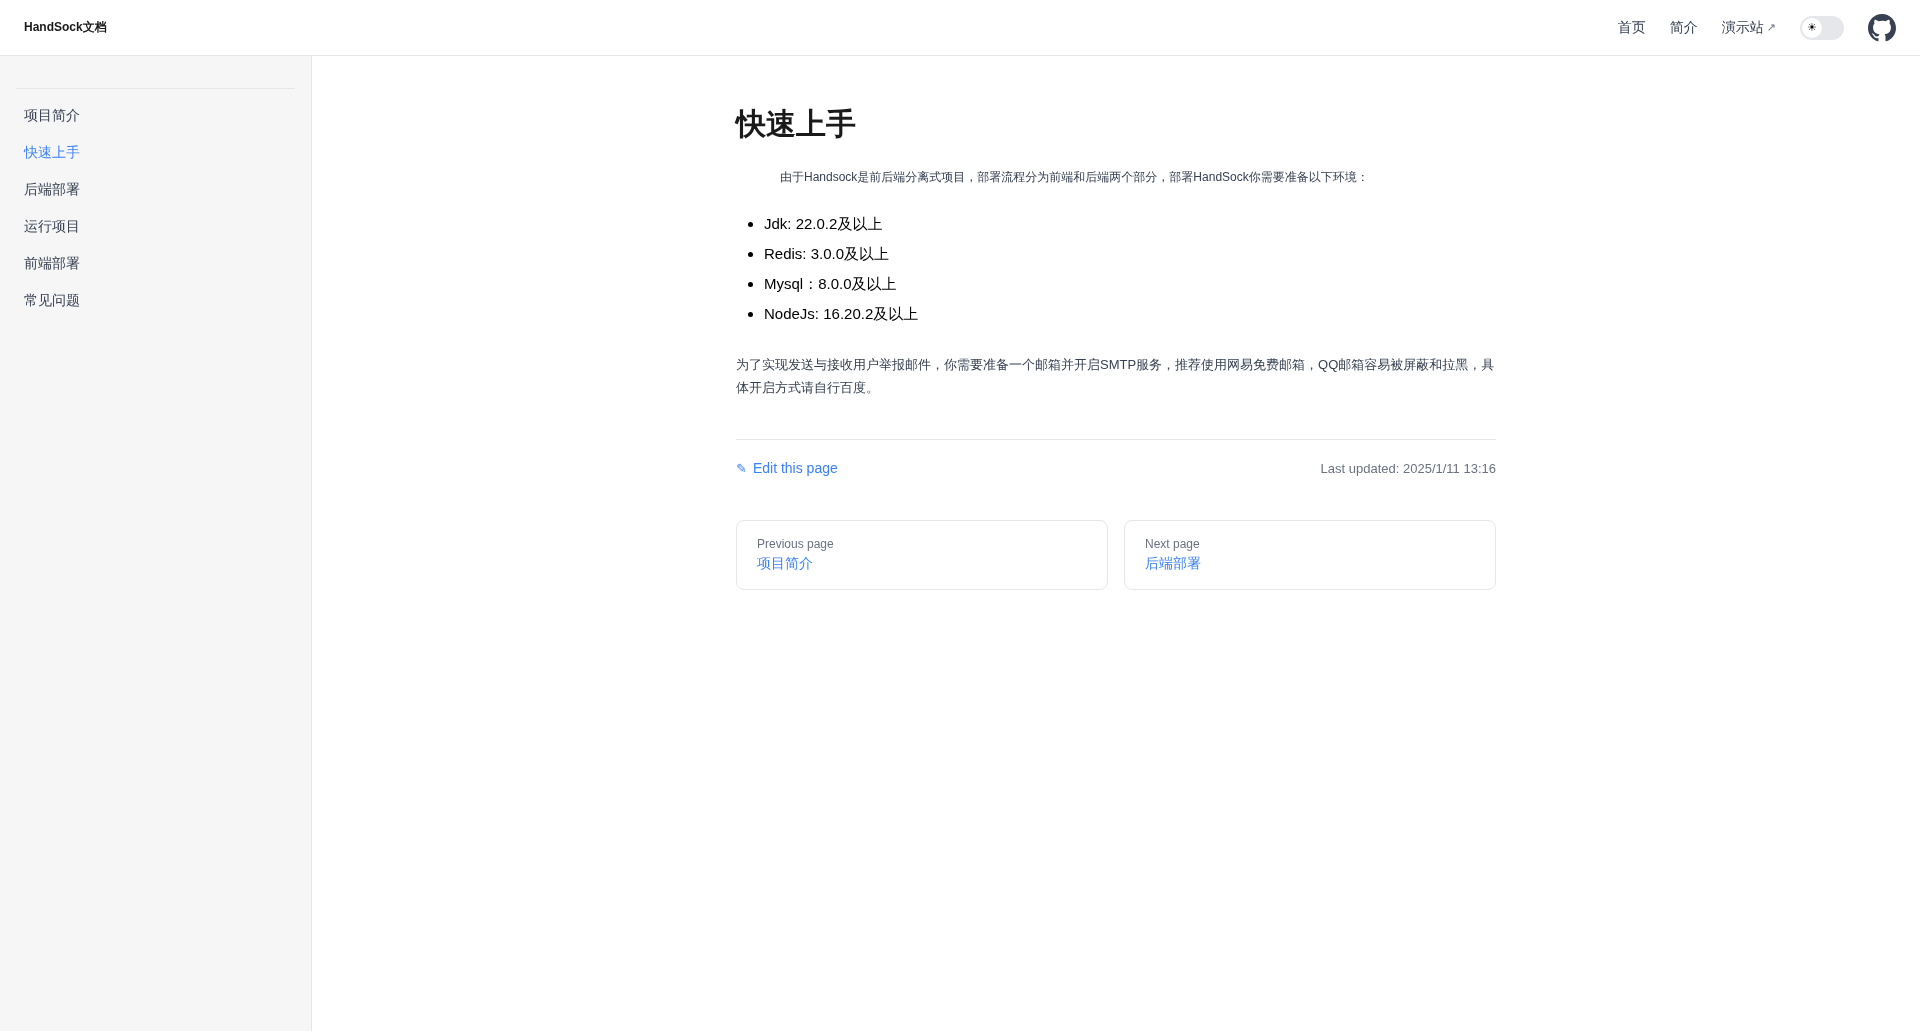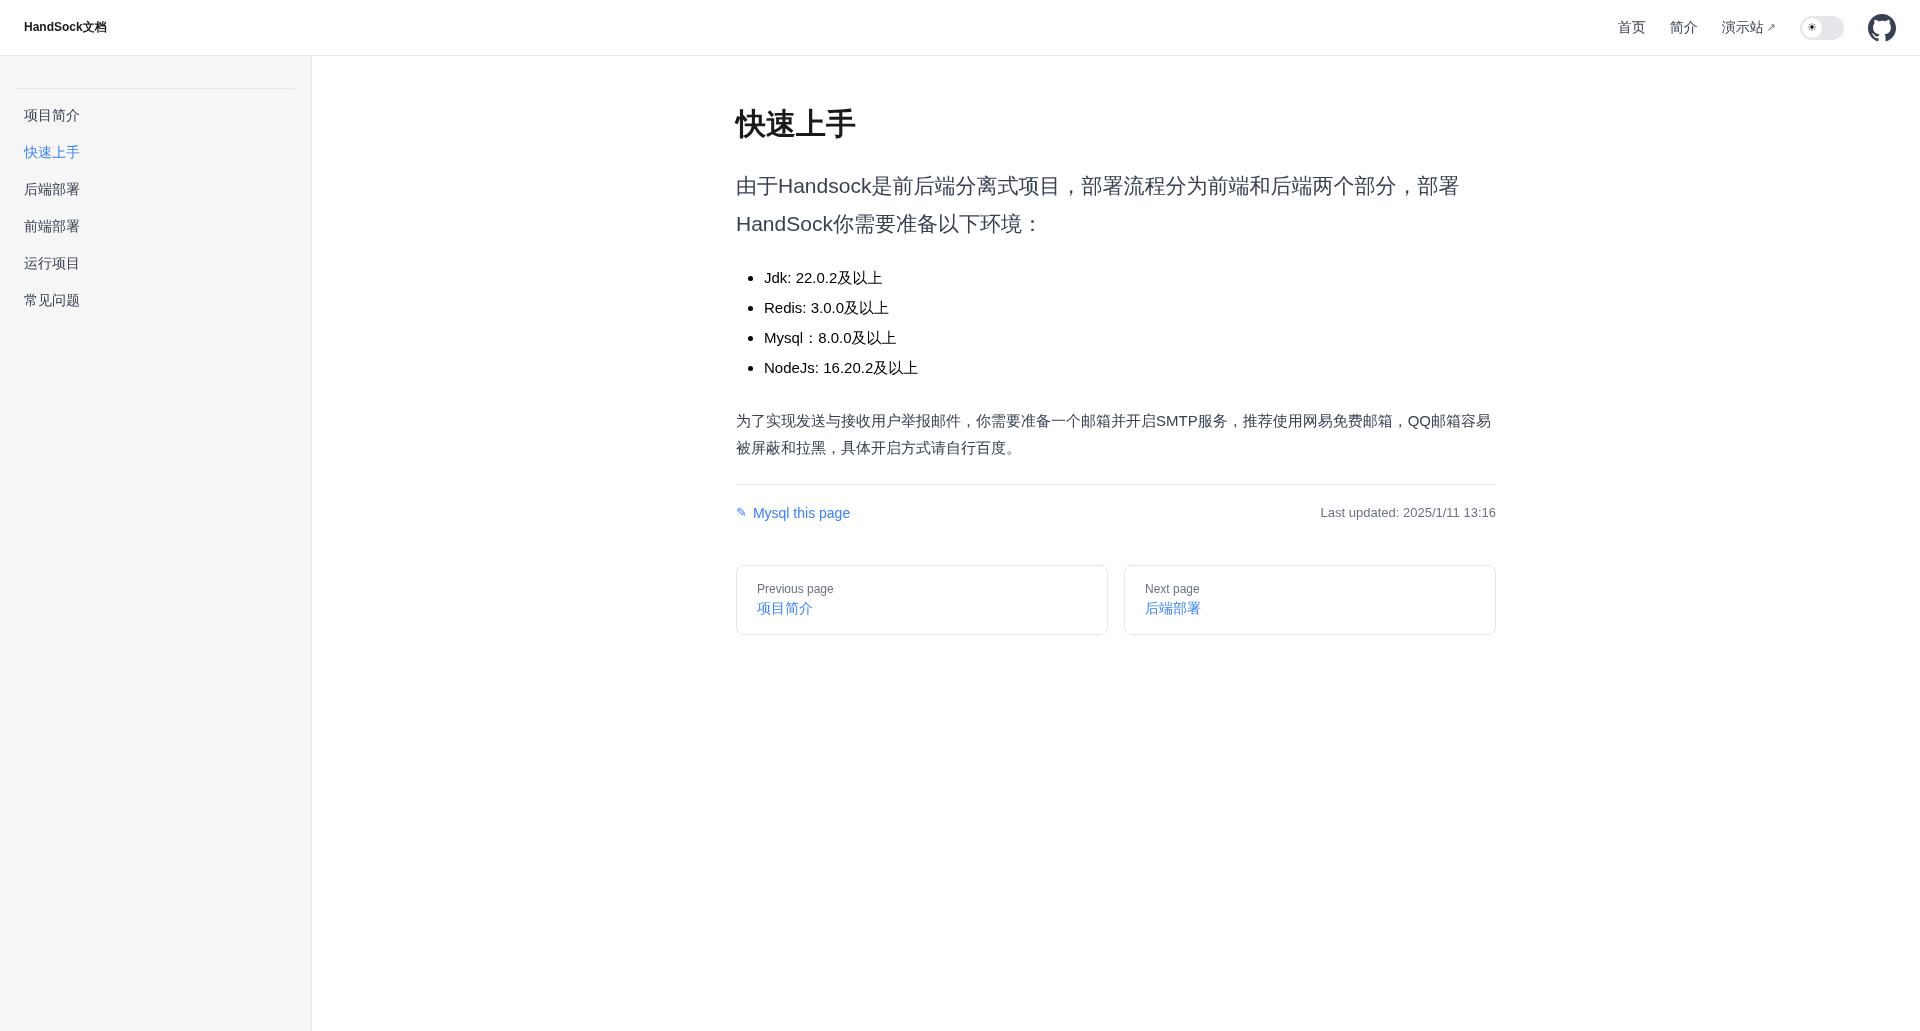--- a/index.html
+++ b/index.html
@@ -159,43 +159,44 @@
 
     .page-title {
       font-size: 30px;
       font-weight: 700;
       color: #1a1a1a;
       margin-bottom: 24px;
       line-height: 1.3;
     }
 
     .page-description {
-      font-size: 21px;
+      font-size: 12px;
       line-height: 1.8;
       color: #374151;
       margin-bottom: 20px;
+      margin-left: 44px;
     }
 
     .requirements-list {
       list-style: disc;
       padding-left: 28px;
       margin-bottom: 24px;
     }
 
     .requirements-list li {
       font-size: 15px;
       color: #000000;
       line-height: 2;
     }
 
     .email-note {
-      font-size: 15px;
+      font-size: 13px;
       line-height: 1.8;
       color: #374151;
-      margin-bottom: 23px;
+      margin-bottom: 40px;
     }
 
     
     .edit-section {
       display: flex;
       justify-content: space-between;
       align-items: center;
       padding: 20px 0;
       border-top: 1px solid #e5e7eb;
       margin-bottom: 24px;
@@ -278,22 +279,22 @@
   </div>
 </header>
 
 <div class="layout">
 
   <aside class="sidebar">
     <div class="sidebar-divider"></div>
     <a class="sidebar-item">项目简介</a>
     <a class="sidebar-item active">快速上手</a>
     <a class="sidebar-item">后端部署</a>
+    <a class="sidebar-item">运行项目</a>
     <a class="sidebar-item">前端部署</a>
-    <a class="sidebar-item">运行项目</a>
     <a class="sidebar-item">常见问题</a>
   </aside>
 
   <main class="main-content">
     <div class="content-wrapper">
 
       <h1 class="page-title">快速上手</h1>
 
       <p class="page-description">由于Handsock是前后端分离式项目，部署流程分为前端和后端两个部分，部署HandSock你需要准备以下环境：</p>
 
@@ -310,21 +311,21 @@
         <li>
           <span>NodeJs: 16.20.2及以上</span>
         </li>
       </ul>
 
       <p class="email-note">为了实现发送与接收用户举报邮件，你需要准备一个邮箱并开启SMTP服务，推荐使用网易免费邮箱，QQ邮箱容易被屏蔽和拉黑，具体开启方式请自行百度。</p>
 
       <div class="edit-section">
         <a class="edit-link">
           <span class="edit-icon">✎</span>
-          <span>Mysql this page</span>
+          <span>Edit this page</span>
         </a>
         <span class="last-updated">Last updated: 2025/1/11 13:16</span>
       </div>
 
       <div class="nav-buttons">
         <button class="nav-button">
           <div class="nav-button-label">Previous page</div>
           <div class="nav-button-title">项目简介</div>
         </button>
         <button class="nav-button next">

